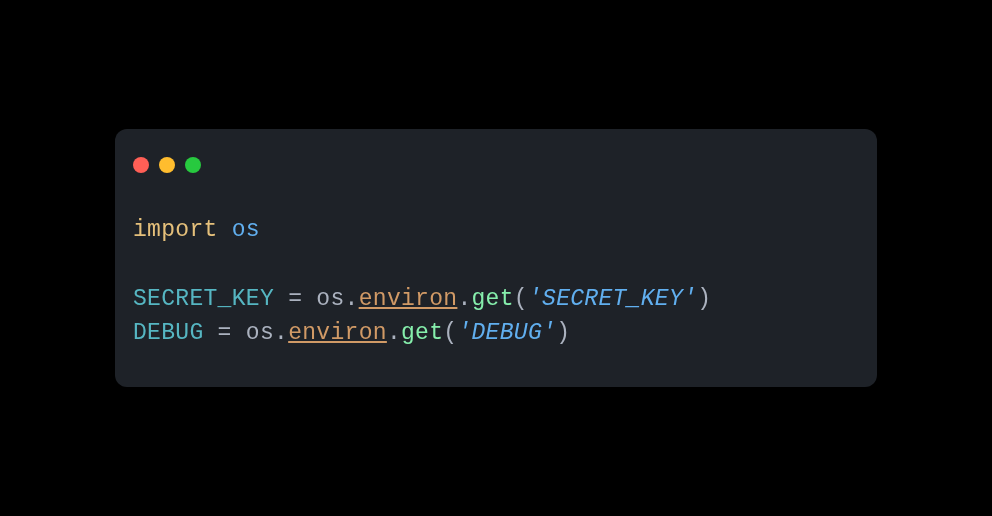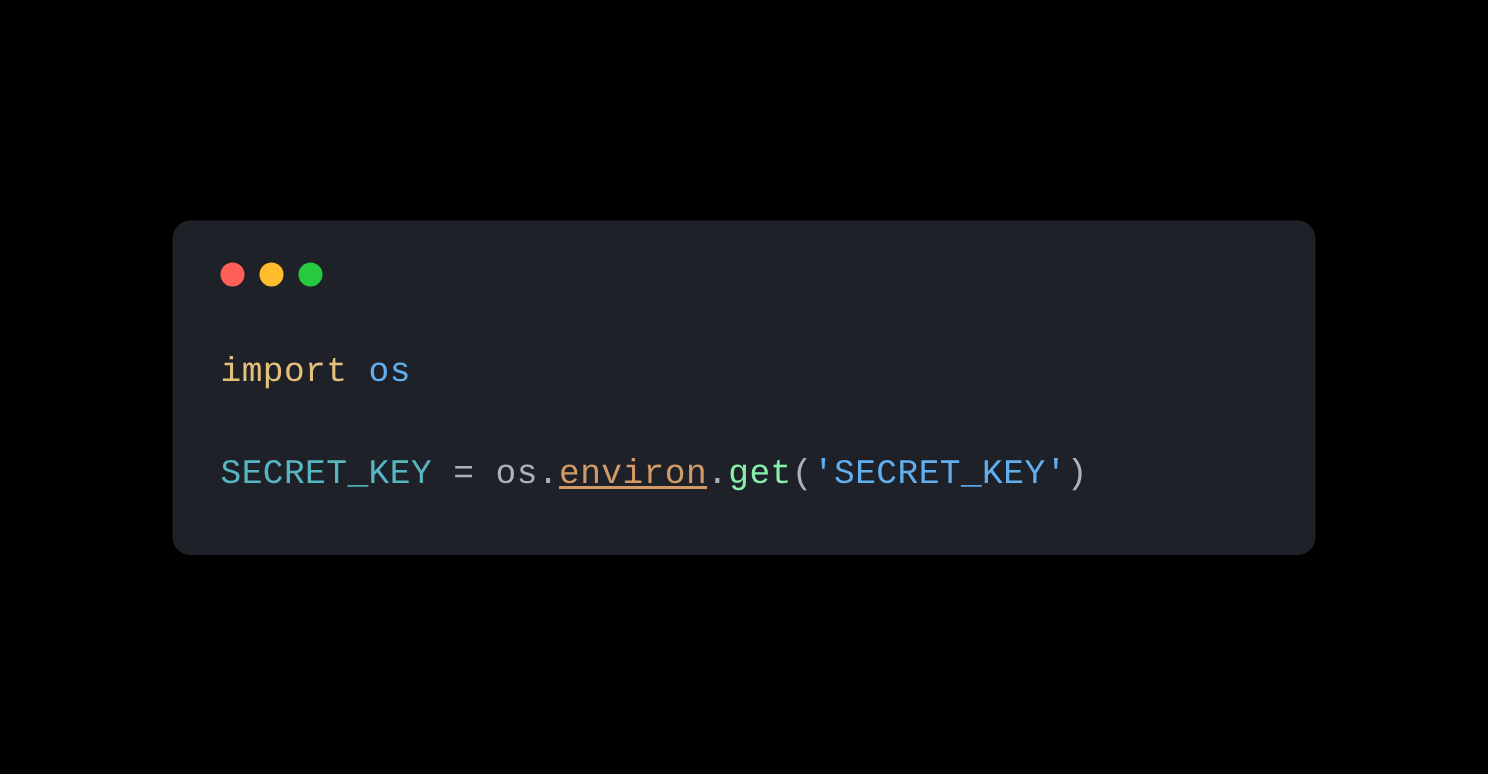--- a/index.html
+++ b/index.html
@@ -14,21 +14,21 @@
       height: 516px;
       display: flex;
       align-items: center;
       justify-content: center;
       font-family: 'SF Mono', 'Monaco', 'Menlo', 'Consolas', 'Courier New', monospace;
     }
     
     .code-window {
       background: #1e2228;
       border-radius: 12px;
-      padding: 28px 32px 36px 32px;
+      padding: 28px 32px 36px 18px;
       width: 762px;
     }
     
     .window-controls {
       display: flex;
       gap: 10px;
       margin-bottom: 40px;
     }
     
     .control-dot {
@@ -91,30 +91,32 @@
     .tok-method {
       color: #86efac;
     }
     
     .tok-punct {
       color: #abb2bf;
     }
     
     .tok-string {
       color: #61afef;
+      font-style: italic;
     }
   </style>
 </head>
 <body>
 
 <div class="code-window">
   <div class="window-controls">
     <div class="control-dot dot-close"></div>
     <div class="control-dot dot-minimize"></div>
     <div class="control-dot dot-maximize"></div>
   </div>
 
   <div class="code-content">
     <div class="code-line"><span class="tok-keyword">import</span> <span class="tok-module">os</span></div>
     <div class="blank-line"></div>
     <div class="code-line"><span class="tok-variable">SECRET_KEY</span><span class="tok-operator"> = </span><span class="tok-object">os</span><span class="tok-punct">.</span><span class="tok-property">environ</span><span class="tok-punct">.</span><span class="tok-method">get</span><span class="tok-punct">(</span><span class="tok-string">'SECRET_KEY'</span><span class="tok-punct">)</span></div>
+    <div class="code-line"><span class="tok-variable">DEBUG</span><span class="tok-operator"> = </span><span class="tok-object">os</span><span class="tok-punct">.</span><span class="tok-property">environ</span><span class="tok-punct">.</span><span class="tok-method">get</span><span class="tok-punct">(</span><span class="tok-string">'DEBUG'</span><span class="tok-punct">)</span></div>
   </div>
 </div>
 
 </body></html>

